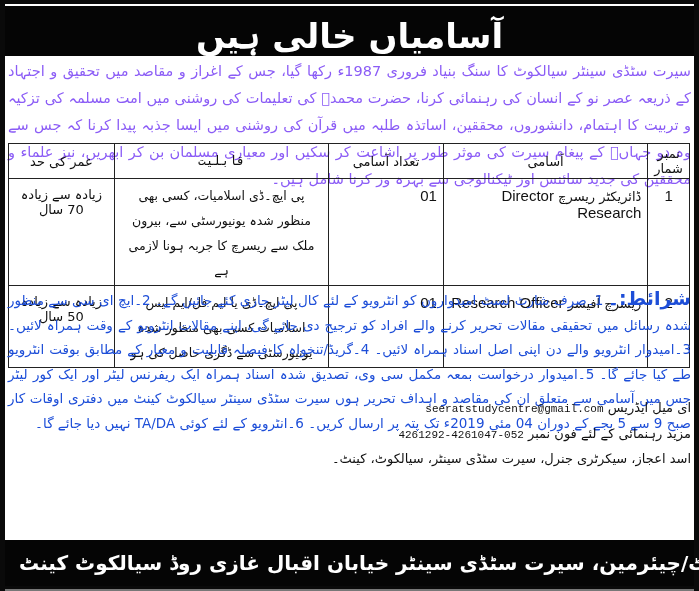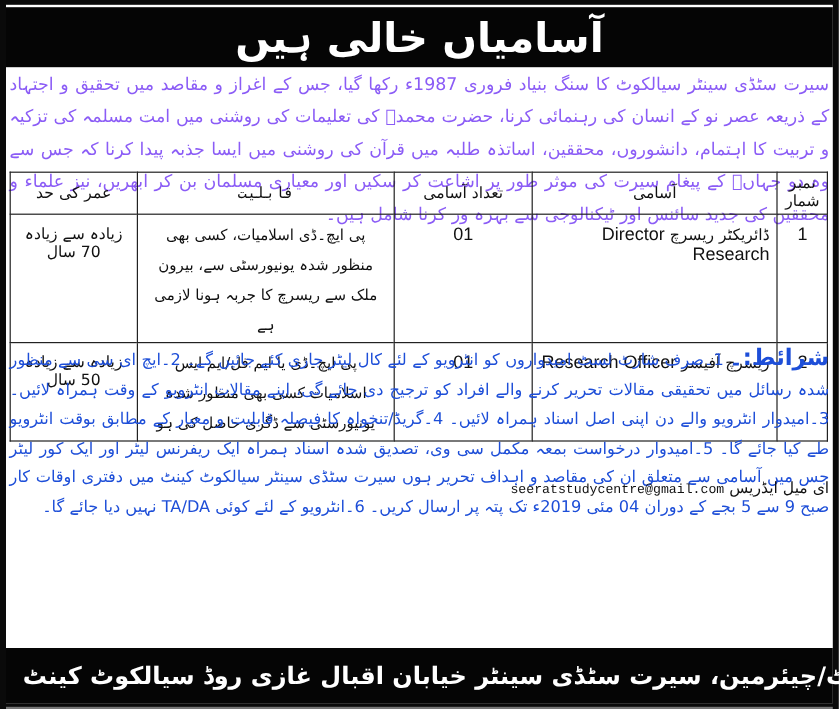--- a/index.html
+++ b/index.html
@@ -10,21 +10,21 @@
     position: absolute; left: 0; top: 0; width: 699px; height: 591px;
     background: #ffffff;
     border: 5px solid #0a0a0a;
   }
   .top-line {
     position: absolute; left: 5px; right: 5px; top: 4px; height: 2px; background: #fff;
   }
   .header {
     position: absolute; left: 5px; right: 5px; top: 6px; height: 50px;
     background: #050505;
-    display: flex; align-items: center; justify-content: center;
+    display: flex; align-items: flex-end; justify-content: center;
   }
   .header-title {
     color: #ffffff; font-family: "DejaVu Sans", sans-serif; font-weight: bold;
     font-size: 34px; direction: rtl; letter-spacing: 0;
   }
 
   .intro {
     position: absolute; left: 8px; right: 8px; top: 58px; height: 86px;
     direction: rtl; text-align: justify; font-size: 14.5px; line-height: 27px;
     font-family: "DejaVu Sans", sans-serif; color: #8b5cf6;
@@ -36,21 +36,21 @@
     font-family: "DejaVu Sans", sans-serif; font-size: 13px;
   }
   table.jobs th, table.jobs td {
     border: 1px solid #222; padding: 2px 6px; vertical-align: top;
   }
   table.jobs th { font-weight: normal; height: 28px; vertical-align: middle; text-align: center; font-size: 13px; }
   table.jobs td { height: 64px; }
   .col-no { width: 41px; text-align: center; font-family: "Liberation Sans", sans-serif; font-size: 15px; padding-top: 8px !important; }
   .col-post { width: 205px; text-align: right; padding-top: 8px !important; font-size: 13px; }
   .col-post .en { font-family: "Liberation Sans", sans-serif; font-size: 15px; }
-  .col-count { width: 115px; text-align: center; font-family: "Liberation Sans", sans-serif; font-size: 15px; padding-top: 8px !important; }
+  .col-count { width: 115px; font-family: "Liberation Sans", sans-serif; font-size: 15px; padding-top: 8px !important; }
   .col-qual { width: 215px; text-align: center; line-height: 25px; padding-top: 4px !important; font-size: 12.5px; }
   .col-age { width: 106px; text-align: center; padding-top: 8px !important; font-size: 13px; margin-left: 16px; }
 
   .conditions {
     position: absolute; left: 8px; right: 8px; top: 286px;
     direction: rtl; text-align: justify; font-size: 13.5px; line-height: 24.5px;
     font-family: "DejaVu Sans", sans-serif; color: #1d4ed8;
   }
   .conditions .label { font-weight: bold; font-size: 19px; }
 
@@ -125,19 +125,24 @@
 
 <div class="conditions">
   <span class="label">شرائط:۔</span><span> 1۔صرف شارٹ لسٹ امیدواروں کو انٹرویو کے لئے کال لیٹر جاری کئے جائیں گے۔ 2۔ایچ ای سی سے منظور شدہ رسائل میں تحقیقی مقالات تحریر کرنے والے افراد کو ترجیح دی جائے گی، اپنے مقالات انٹرویو کے وقت ہمراہ لائیں۔ 3۔امیدوار انٹرویو والے دن اپنی اصل اسناد ہمراہ لائیں۔ 4۔گریڈ/تنخواہ کا فیصلہ قابلیت و معیار کے مطابق بوقت انٹرویو طے کیا جائے گا۔ 5۔امیدوار درخواست بمعہ مکمل سی وی، تصدیق شدہ اسناد ہمراہ ایک ریفرنس لیٹر اور ایک کور لیٹر جس میں آسامی سے متعلق ان کی مقاصد و اہداف تحریر ہوں سیرت سٹڈی سینٹر سیالکوٹ کینٹ میں دفتری اوقات کار صبح 9 سے 5 بجے کے دوران 04 مئی 2019ء تک پتہ پر ارسال کریں۔ 6۔انٹرویو کے لئے کوئی TA/DA نہیں دیا جائے گا۔</span>
 </div>
 
 <div class="contact">
   <div class="line">
     <span>ای میل ایڈریس</span>
     <span class="en">seeratstudycentre@gmail.com</span>
   </div>
+  <div class="line">
+    <span>مزید رہنمائی کے لئے فون نمبر</span>
+    <span class="en">052-4261047-4261292</span>
+  </div>
+  <div class="line">اسد اعجاز، سیکرٹری جنرل، سیرت سٹڈی سینٹر، سیالکوٹ، کینٹ۔</div>
 </div>
 
 <div class="footer">
   <div class="footer-text">المشتہر: ڈپٹی کمشنر سیالکوٹ/چیئرمین، سیرت سٹڈی سینٹر خیابان اقبال غازی روڈ سیالکوٹ کینٹ</div>
 
 </div>
 <div class="bottom-line"></div>
 
 </body></html>

